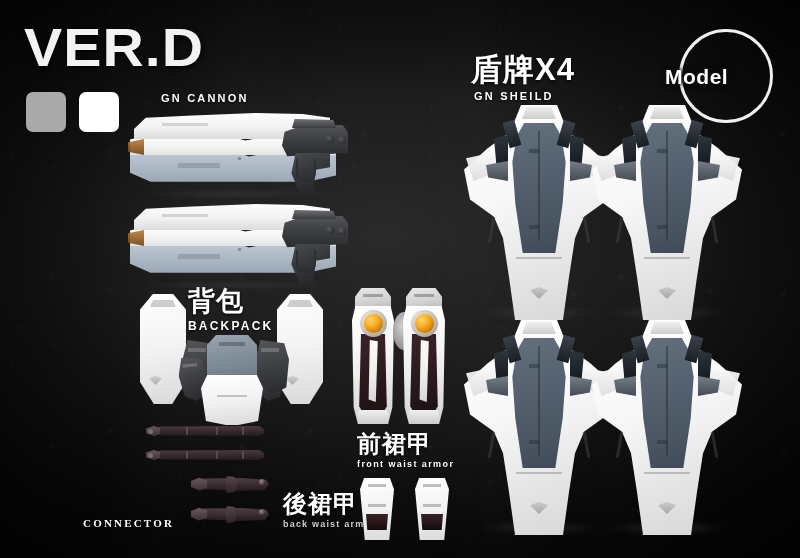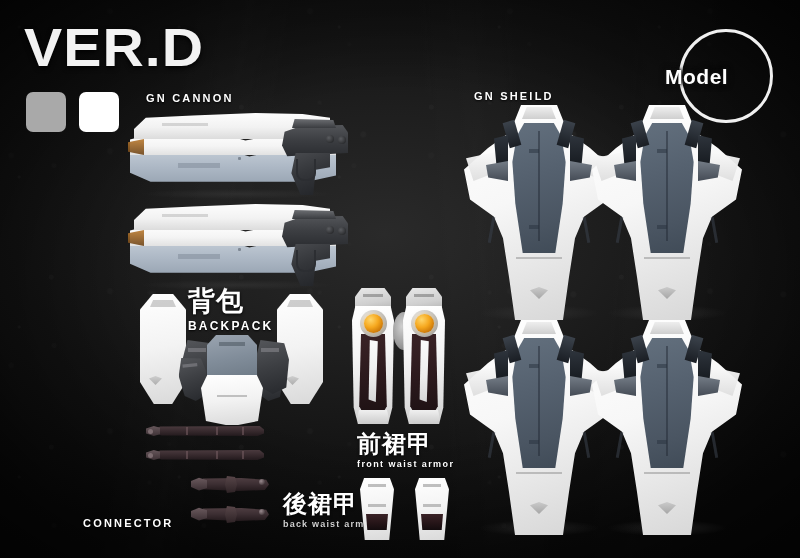--- a/index.html
+++ b/index.html
@@ -412,34 +412,35 @@
     <div class="swatch" style="background:#ffffff;"></div>
   </div>
 
   <div id="logo-wrap">
     <div id="logo-ring"></div>
     <div id="logo-text">
       <div id="logo-line1">Model</div>
     </div>
   </div>
 
-  <div class="lbl en" style="left:146px; top:93px; font-size:11px;">GN CANNON</div>
-
+  <div class="lbl en" style="left:161px; top:93px; font-size:11px;">GN CANNON</div>
+
+  <div class="lbl cn" style="left:471px; top:54px; font-size:31px;">盾牌X4</div>
   <div class="lbl en" style="left:474px; top:91px; font-size:11px;">GN SHEILD</div>
 
   <div class="lbl cn" style="left:188px; top:288px; font-size:27px;">背包</div>
   <div class="lbl en" style="left:172px; top:320px; font-size:12px;margin-left:16px;">BACKPACK</div>
 
   <div class="lbl cn" style="left:357px; top:432px; font-size:24px;">前裙甲</div>
   <div class="lbl en" style="left:357px; top:460px; font-size:9px; letter-spacing:1.4px;">front waist armor</div>
 
   <div class="lbl cn" style="left:283px; top:492px; font-size:24px;">後裙甲</div>
   <div class="lbl en" style="left:283px; top:520px; font-size:9px; letter-spacing:1.2px; color:#cfcfcf;">back waist armor</div>
 
-  <div class="lbl en" style="left:83px; top:518px; font-size:11px;">CONNECTOR</div>
+  <div class="lbl en" style="left:83px; top:518px; font-size:11px;font-family:Liberation Serif, serif;">CONNECTOR</div>
 
   <div class="part cannon" style="left:126px; top:105px;">
     <div class="cn-shadow"></div>
     <div class="cn-low"></div>
     <div class="cn-mid"></div>
     <div class="cn-top"></div>
     <div class="cn-muzzle"></div>
     <div class="cn-receiver"></div>
     <div class="cn-rail"></div>
     <div class="cn-port1"></div>

